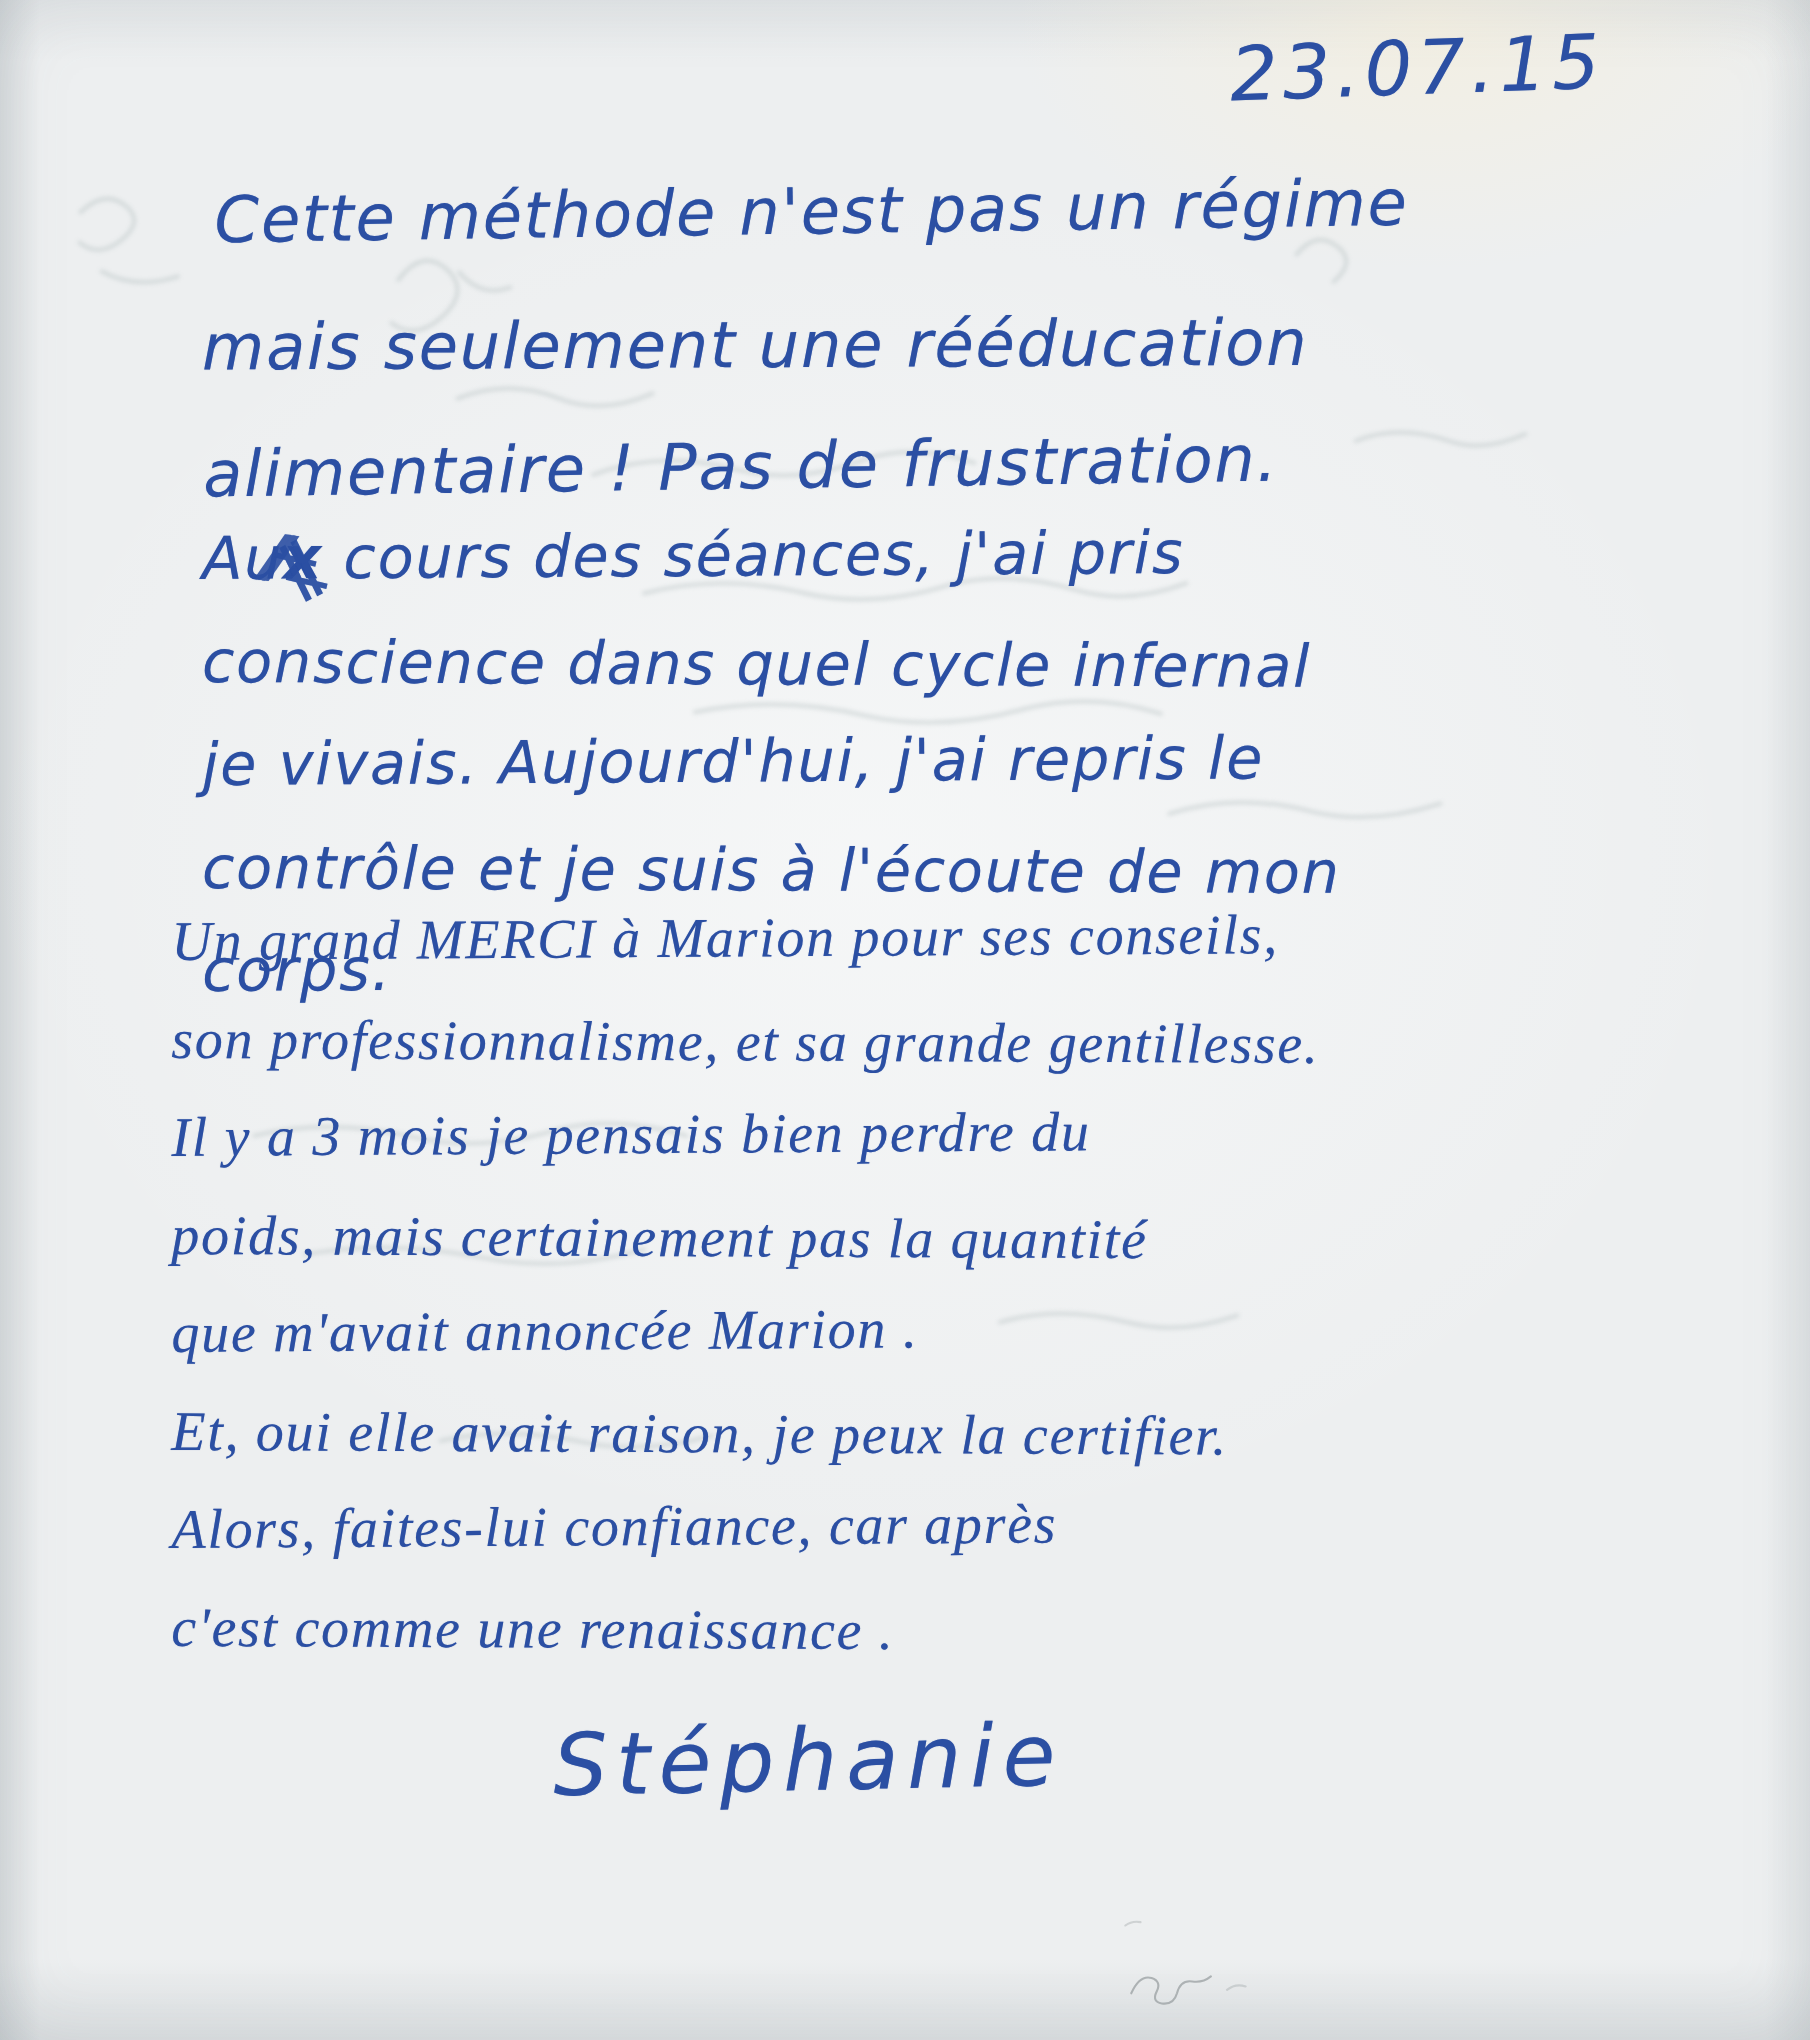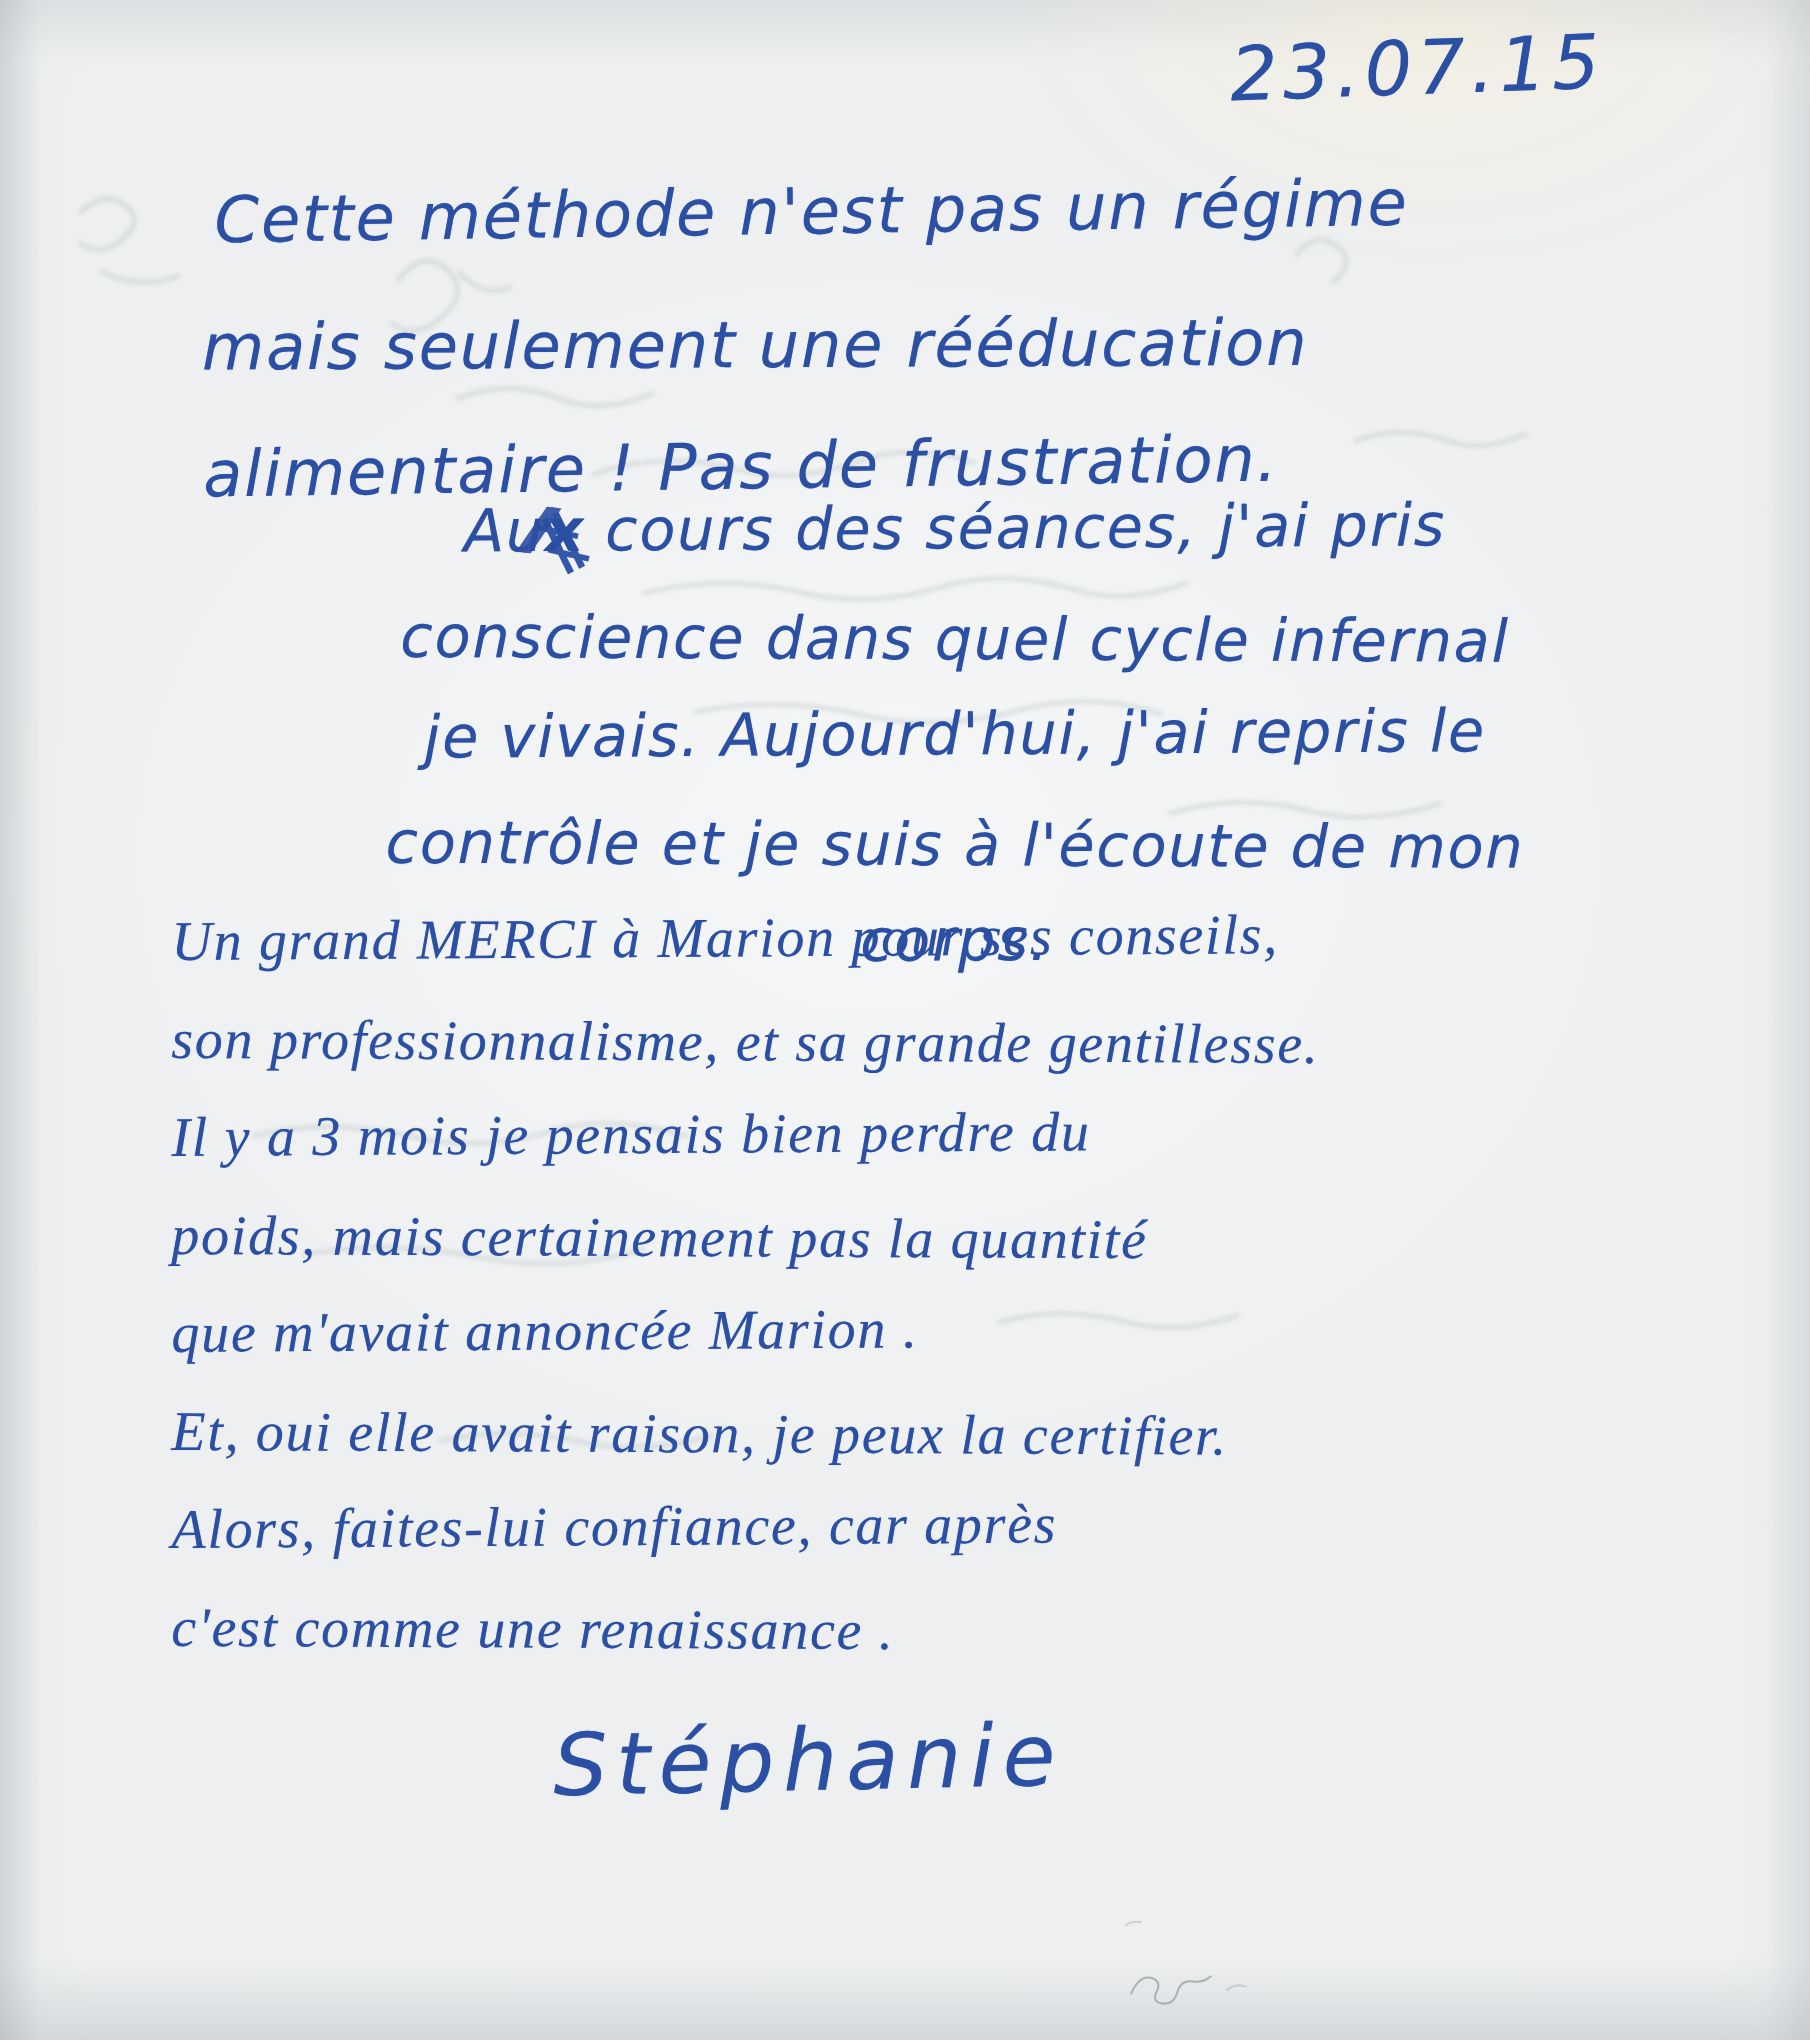--- a/index.html
+++ b/index.html
@@ -27,21 +27,21 @@
     position:absolute; top:24px; right:205px; z-index:3;
     font-size:75px; font-style:italic; letter-spacing:5.1px;
     transform:rotate(-2deg);
     text-shadow:0 0 0.8px rgba(43,79,163,0.55);
   }
   .content{ position:absolute; left:202px; top:0; right:102px; z-index:3; }
   .paragraph{ position:absolute; left:0; right:0; }
   .paragraph.p1{ top:151px; }
   .paragraph.p1 .line{ font-size:64px; line-height:127px; }
   .paragraph.p1{ transform:rotate(-0.5deg); }
-  .paragraph.p2{ top:481px;text-align:center; }
+  .paragraph.p2{ top:507px; }
   .paragraph.p2 .line{ font-size:59px; line-height:103px; }
   .paragraph.p3{ top:892px; left:-34px;font-family:Liberation Serif, serif; }
   .paragraph.p3 .line{ font-size:56px; line-height:98px; }
   .line{
     white-space:nowrap; font-style:italic; letter-spacing:1.7px;
     text-shadow:0 0 0.8px rgba(43,79,163,0.5);
     transform-origin:left center;
   }
   .line:nth-child(odd){ transform:rotate(-0.35deg); }
   .line:nth-child(even){ transform:rotate(0.25deg); }

